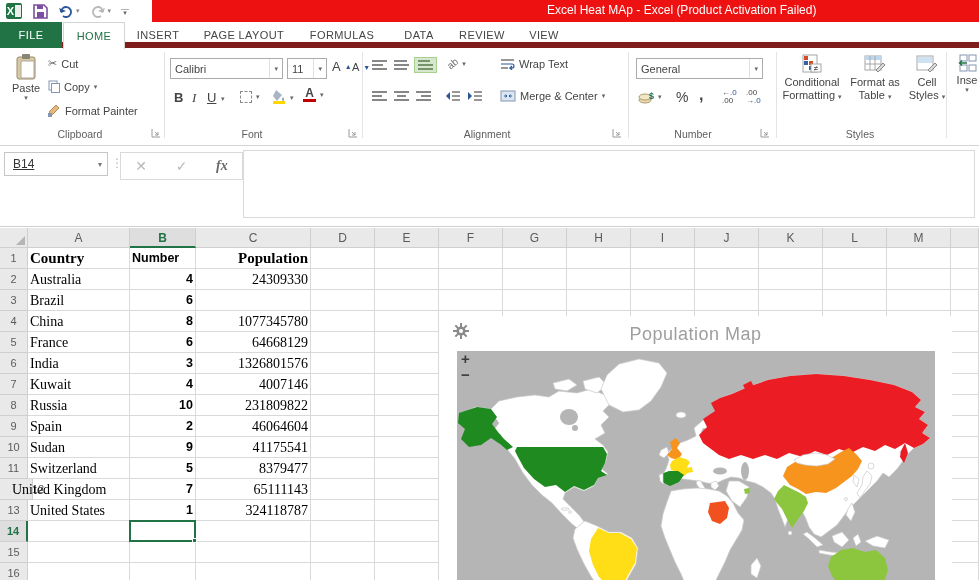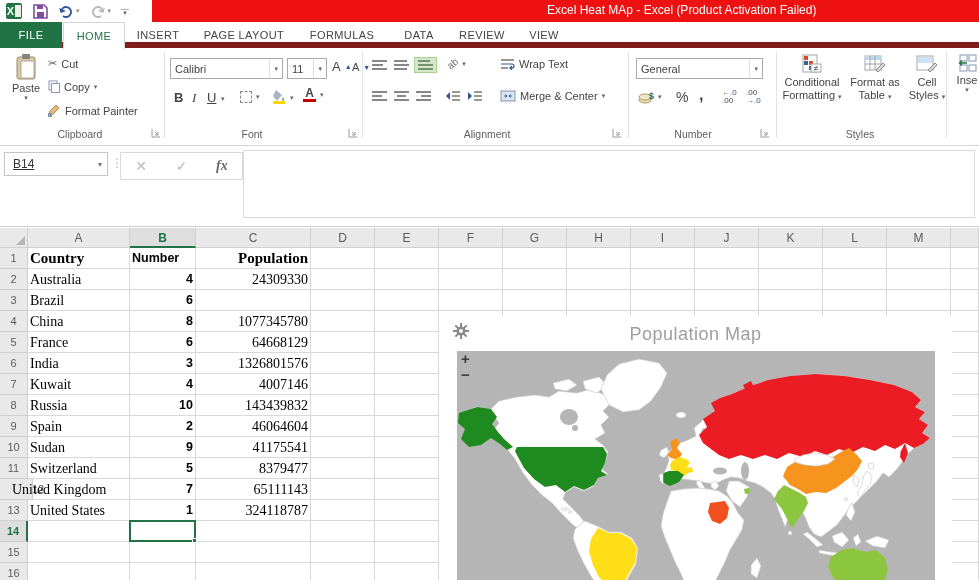--- a/index.html
+++ b/index.html
@@ -483,21 +483,21 @@
       <div class="cell bnum rt" style="left: 132px; top: 104px; width: 61px;">6</div>
       <div class="cell serif rt" style="left: 198px; top: 104px; width: 110px;">64668129</div>
       <div class="cell serif" style="left: 30px; top: 125px; width: 97px;">India</div>
       <div class="cell bnum rt" style="left: 132px; top: 125px; width: 61px;">3</div>
       <div class="cell serif rt" style="left: 198px; top: 125px; width: 110px;">1326801576</div>
       <div class="cell serif" style="left: 30px; top: 146px; width: 97px;">Kuwait</div>
       <div class="cell bnum rt" style="left: 132px; top: 146px; width: 61px;">4</div>
       <div class="cell serif rt" style="left: 198px; top: 146px; width: 110px;">4007146</div>
       <div class="cell serif" style="left: 30px; top: 167px; width: 97px;">Russia</div>
       <div class="cell bnum rt" style="left: 132px; top: 167px; width: 61px;">10</div>
-      <div class="cell serif rt" style="left: 198px; top: 167px; width: 110px;">143439832</div>
+      <div class="cell serif rt" style="left: 198px; top: 167px; width: 110px;">231809822</div>
       <div class="cell serif" style="left: 30px; top: 188px; width: 97px;">Spain</div>
       <div class="cell bnum rt" style="left: 132px; top: 188px; width: 61px;">2</div>
       <div class="cell serif rt" style="left: 198px; top: 188px; width: 110px;">46064604</div>
       <div class="cell serif" style="left: 30px; top: 209px; width: 97px;">Sudan</div>
       <div class="cell bnum rt" style="left: 132px; top: 209px; width: 61px;">9</div>
       <div class="cell serif rt" style="left: 198px; top: 209px; width: 110px;">41175541</div>
       <div class="cell serif" style="left: 30px; top: 230px; width: 97px;">Switzerland</div>
       <div class="cell bnum rt" style="left: 132px; top: 230px; width: 61px;">5</div>
       <div class="cell serif rt" style="left: 198px; top: 230px; width: 110px;">8379477</div>
       <div class="cell serif" style="left: 12px; top: 251px; width: 97px;">United Kingdom</div>

